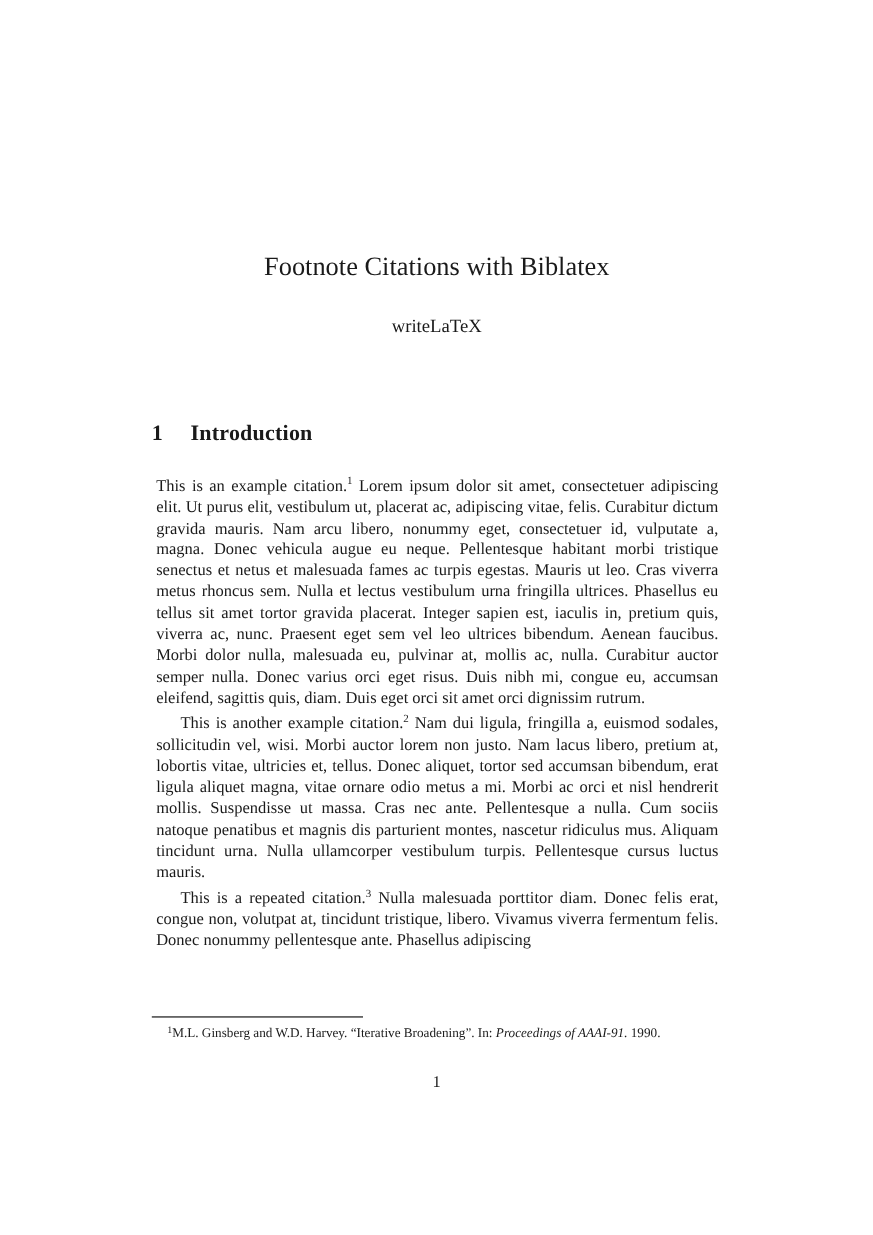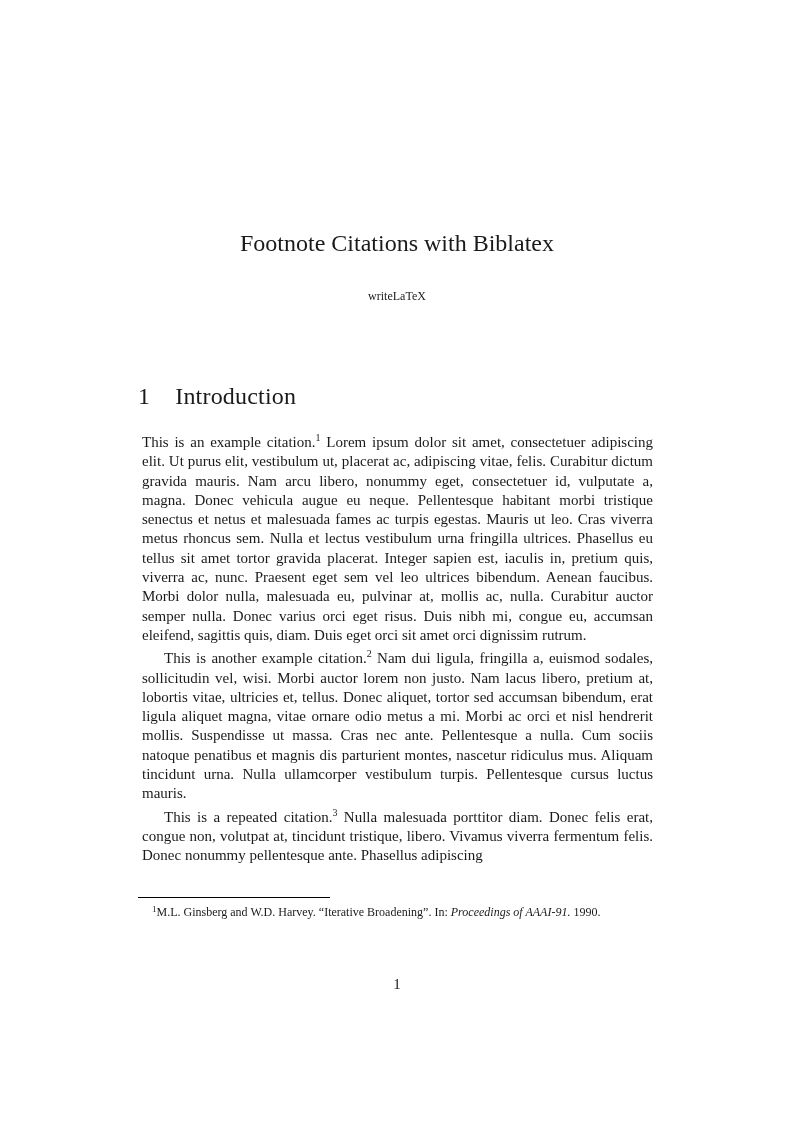--- a/index.html
+++ b/index.html
@@ -22,35 +22,35 @@
     left: 0;
     width: 100%;
     text-align: center;
   }
   .doc-title {
     font-size: 24px;
     line-height: 30px;
     font-weight: normal;
   }
   .doc-author {
-    font-size: 12px;
+    font-size: 17px;
     line-height: 21px;
     margin-top: 28px;
   }
   .doc-date {
     font-size: 17px;
     line-height: 21px;
     margin-top: 17px;
   }
   .section-heading {
     position: absolute;
     top: 383px;
     left: 138px;
-    font-size: 24px;
-    font-weight: normal;
+    font-size: 20px;
+    font-weight: bold;
     letter-spacing: 0.2px;
   }
   .sec-num {
     display: inline-block;
     margin-right: 25px;
   }
   .body-text {
     position: absolute;
     top: 429px;
     left: 138px;
@@ -68,21 +68,21 @@
   .body-text p.indented {
     text-indent: 22px;
   }
   sup.fnref {
     font-size: 10px;
     line-height: 0;
     vertical-align: 6px;
   }
   .footnotes {
     position: absolute;
-    top: 897px;
+    top: 924px;
     left: 138px;
     width: 519px;
     font-size: 12px;
     line-height: 16px;
     text-align: justify;
   }
   .fn-rule {
     width: 192px;
     height: 1px;
     background: #000000;

